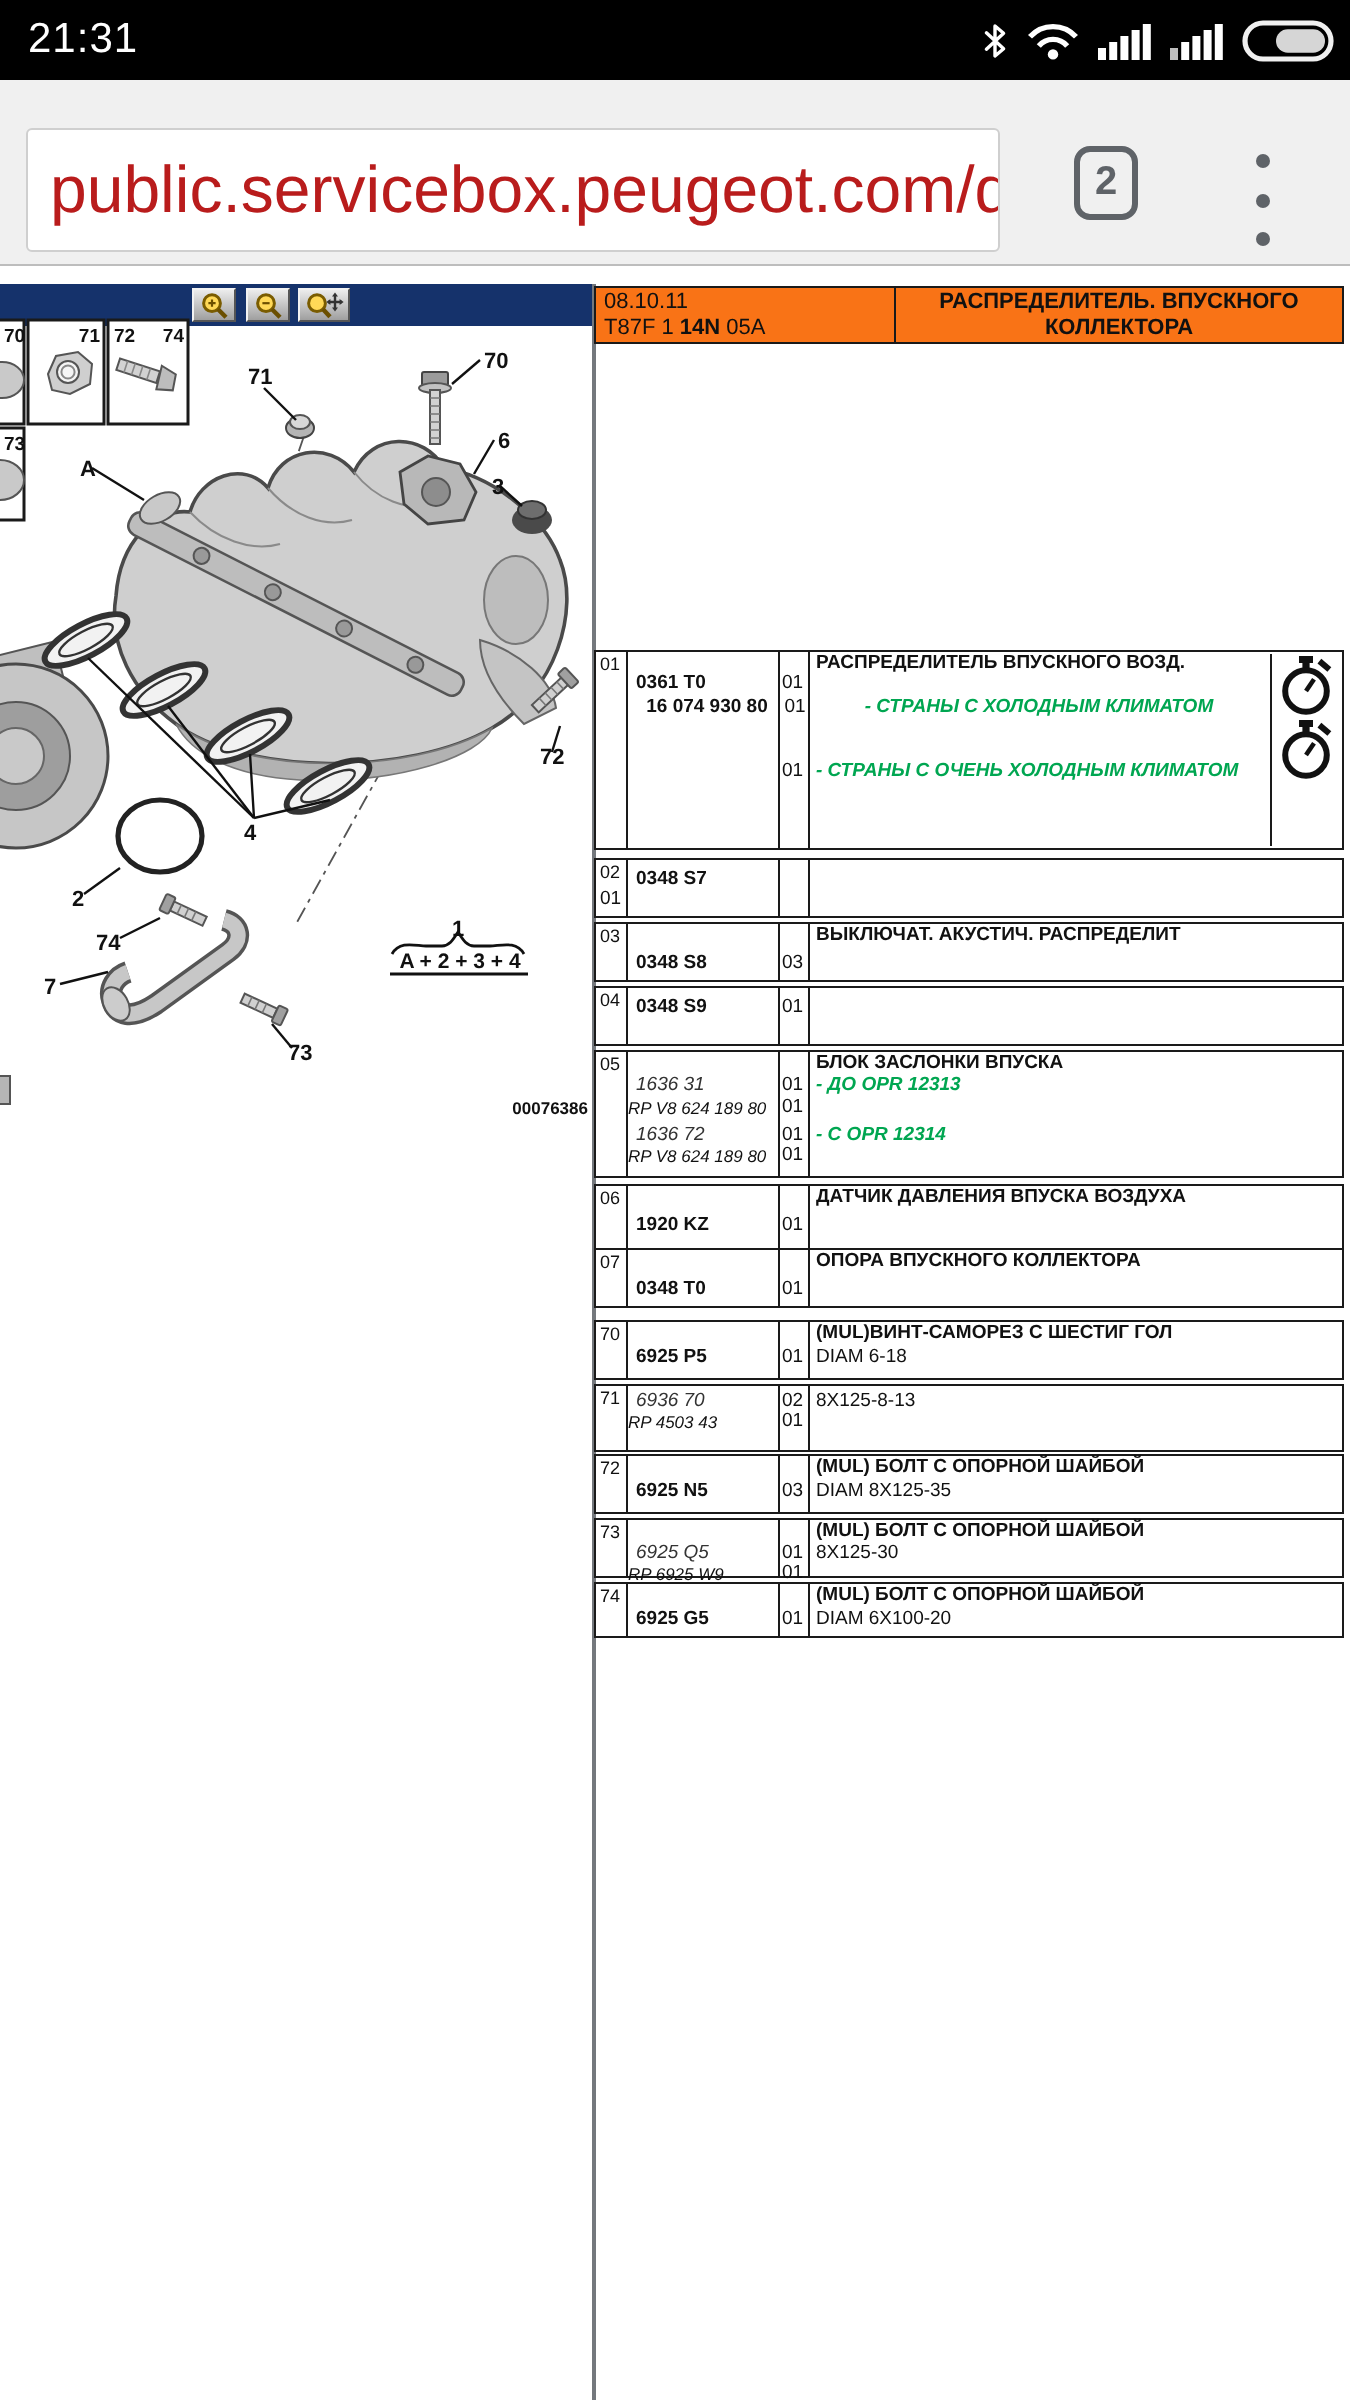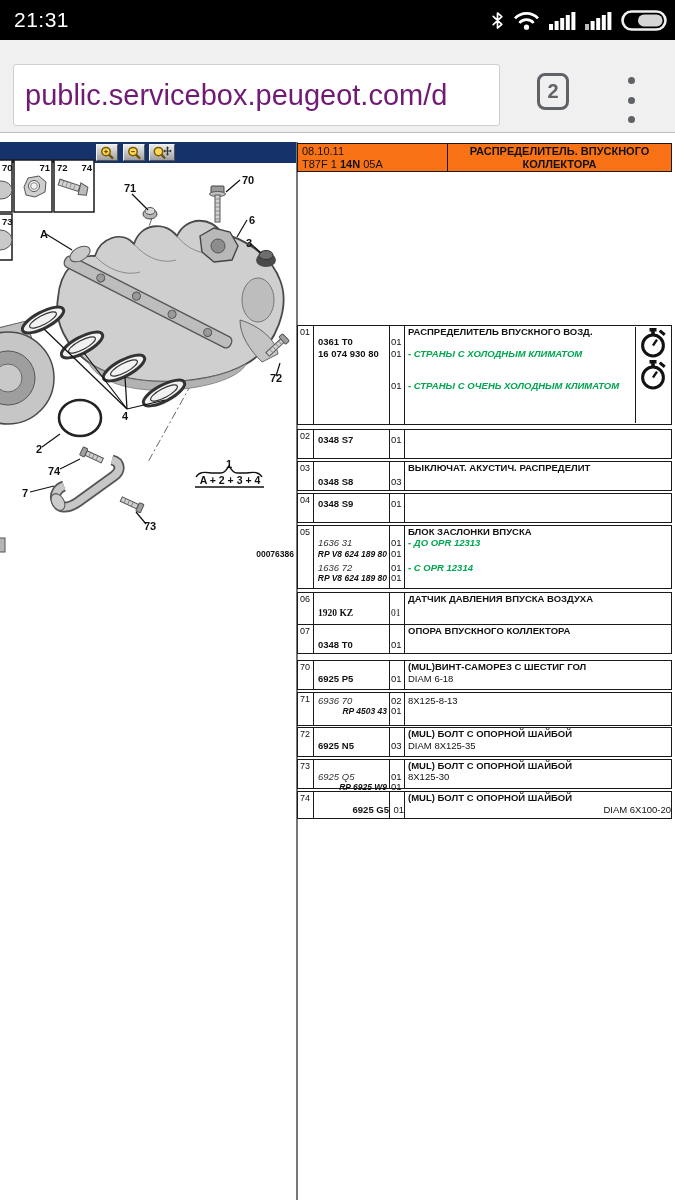--- a/index.html
+++ b/index.html
@@ -6,21 +6,21 @@
   *{box-sizing:border-box;}
   .screen{position:relative;width:675px;height:1200px;background:#fff;overflow:hidden;
     font-family:"Liberation Sans",sans-serif;}
   
   .statusbar{position:absolute;left:0;top:0;width:675px;height:40px;background:#000;}
   .sb-time{position:absolute;left:14px;top:8px;color:#fff;font-size:21px;font-weight:500;letter-spacing:.5px;}
   .sb-icons{position:absolute;right:8px;top:0;height:40px;display:flex;align-items:center;gap:9px;}
   
   .urlbar{position:absolute;left:0;top:40px;width:675px;height:93px;background:#f0f0f0;border-bottom:1px solid #bdbdbd;}
   .urlbox{position:absolute;left:13px;top:24px;width:487px;height:62px;background:#fff;border:1px solid #cfcfcf;border-radius:3px;overflow:hidden;}
-  .urltext{display:block;padding-left:11px;line-height:60px;font-size:29px;color:#701a75;white-space:nowrap;}
+  .urltext{display:block;padding-left:11px;line-height:60px;font-size:33px;color:#b91c1c;white-space:nowrap;}
   .tabbtn{position:absolute;left:537px;top:33px;width:32px;height:37px;border:3px solid #5f6368;border-radius:8px;
     display:flex;align-items:center;justify-content:center;font-size:20px;font-weight:bold;color:#5f6368;background:transparent;}
   .menubtn{position:absolute;left:624px;top:37px;width:14px;height:46px;display:flex;flex-direction:column;align-items:center;justify-content:space-between;}
   .menubtn i{width:7px;height:7px;border-radius:50%;background:#5f6368;}
   
   .content{position:absolute;left:0;top:133px;width:675px;height:1067px;background:#fff;}
   .navbar{position:absolute;left:0;top:9px;width:297px;height:21px;background:var(--navy,#16336a);}
   .zbtn{position:absolute;top:2px;height:17px;padding:0;margin:0;background:linear-gradient(#ececec,#9f9f9f);
     border:1px solid #555;border-top-color:#f2f2f2;border-left-color:#f2f2f2;display:flex;align-items:center;justify-content:center;cursor:pointer;}
   .divider{position:absolute;left:296px;top:9px;width:2px;height:1058px;background:#74787d;}
@@ -30,21 +30,21 @@
   .hcell2{left:447px;top:10px;width:225px;height:29px;font-weight:bold;text-align:center;line-height:13px;padding-top:1px;}
   
   .prow{position:absolute;left:297px;width:375px;border:1px solid #1a1a1a;background:#fff;padding-top:1px;}
   .rnum{position:absolute;left:2px;top:1px;font-size:9px;color:#111;}
   .vline{position:absolute;top:0;bottom:0;width:1px;background:#1a1a1a;}
   .vl1{left:15px}.vl2{left:91px}.vl3{left:106px}
   .tline{display:flex;align-items:flex-start;line-height:10px;}
   .c-part{flex:none;margin-left:16px;width:75px;padding-left:4px;font-size:9.5px;color:#111;white-space:nowrap;}
   .c-part.b{font-weight:bold;}
   .c-part.i{font-style:italic;color:#333;}
-  .c-part.rp{font-weight:bold;font-style:italic;font-size:8.5px;text-align:right;padding-right:2px;padding-left:0;}
+  .c-part.rp{font-weight:normal;font-style:italic;font-size:8.5px;padding-right:2px;padding-left:0;}
   .c-qty{flex:none;width:15px;padding-left:2px;font-size:9.5px;color:#111;}
   .c-desc{flex:1;padding-left:4px;font-size:9.5px;color:#111;}
   .c-desc.head{font-weight:bold;}
   .c-desc.green{color:var(--green,#00a651);font-style:italic;font-weight:bold;line-height:10.5px;}
   .c-desc.pad-r{padding-right:40px;}
   .sw-icons{position:absolute;left:337px;top:1px;bottom:1px;width:37px;border-left:1px solid #1a1a1a;padding:1px 0 0 3px;}
   .sw-icons svg{display:block;margin-bottom:1px;}
   
   .diagram{position:absolute;left:0;top:17px;width:296px;height:420px;overflow:hidden;}
   .diagram text{font-family:"Liberation Sans",sans-serif;font-weight:bold;fill:#111;}
@@ -317,21 +317,21 @@
           <i class="vline vl3"></i>
           <div class="tline">
             <span class="c-part "></span>
             <span class="c-qty"></span>
             <span class="c-desc head pad-r">РАСПРЕДЕЛИТЕЛЬ ВПУСКНОГО ВОЗД.</span>
           </div>
           <div class="tline">
             <span class="c-part b">0361 T0</span>
             <span class="c-qty">01</span>
           </div>
-          <div class="tline" style="margin-top: 2px;">
+          <div class="tline" style="margin-top: 2px; text-align: center;">
             <span class="c-part b">16 074 930 80</span>
             <span class="c-qty">01</span>
             <span class="c-desc green pad-r">- СТРАНЫ С ХОЛОДНЫМ КЛИМАТОМ</span>
           </div>
           <div class="tline" style="margin-top: 21px;">
             <span class="c-part "></span>
             <span class="c-qty">01</span>
             <span class="c-desc green pad-r">- СТРАНЫ С ОЧЕНЬ ХОЛОДНЫМ КЛИМАТОМ</span>
           </div>
           <div class="sw-icons">
@@ -350,21 +350,21 @@
     <circle cx="14" cy="17.5" r="10.4" fill="none" stroke="#111" stroke-width="3"></circle>
     <path d="M14 17.5 L18 11.6" stroke="#111" stroke-width="2.3"></path>
   </svg>
 </div>
         </div>
         <div class="prow" style="top: 296px; height: 30px;">
           <span class="rnum">02</span>
           <i class="vline vl1"></i>
           <i class="vline vl2"></i>
           <i class="vline vl3"></i>
-          <div class="tline" style="margin-top: 4px;">
+          <div class="tline" style="margin-top: 4px; flex-direction: column;">
             <span class="c-part b">0348 S7</span>
             <span class="c-qty">01</span>
             <span class="c-desc "></span>
           </div>
         </div>
         <div class="prow" style="top: 328px; height: 30px;">
           <span class="rnum">03</span>
           <i class="vline vl1"></i>
           <i class="vline vl2"></i>
           <i class="vline vl3"></i>
@@ -424,21 +424,21 @@
         <div class="prow" style="top: 459px; height: 48px;">
           <span class="rnum">06</span>
           <i class="vline vl1"></i>
           <i class="vline vl2"></i>
           <i class="vline vl3"></i>
           <div class="tline">
             <span class="c-part "></span>
             <span class="c-qty"></span>
             <span class="c-desc head">ДАТЧИК ДАВЛЕНИЯ ВПУСКА ВОЗДУХА</span>
           </div>
-          <div class="tline" style="margin-top: 4px; font-family: Liberation Serif, serif;">
+          <div class="tline" style="margin-top: 4px;">
             <span class="c-part b">1920 KZ</span>
             <span class="c-qty">01</span>
             <span class="c-desc "></span>
           </div>
         </div>
         <div class="prow" style="top: 491px; height: 30px;">
           <span class="rnum">07</span>
           <i class="vline vl1"></i>
           <i class="vline vl2"></i>
           <i class="vline vl3"></i>
@@ -525,21 +525,21 @@
         <div class="prow" style="top: 658px; height: 28px;">
           <span class="rnum">74</span>
           <i class="vline vl1"></i>
           <i class="vline vl2"></i>
           <i class="vline vl3"></i>
           <div class="tline">
             <span class="c-part "></span>
             <span class="c-qty"></span>
             <span class="c-desc head">(MUL) БОЛТ С ОПОРНОЙ ШАЙБОЙ</span>
           </div>
-          <div class="tline" style="margin-top: 2px; text-align: right;">
+          <div class="tline" style="margin-top: 2px;">
             <span class="c-part b">6925 G5</span>
             <span class="c-qty">01</span>
             <span class="c-desc plain">DIAM 6X100-20</span>
           </div>
         </div>
       </div>
   </div>
 </div>
 
 </body></html>

